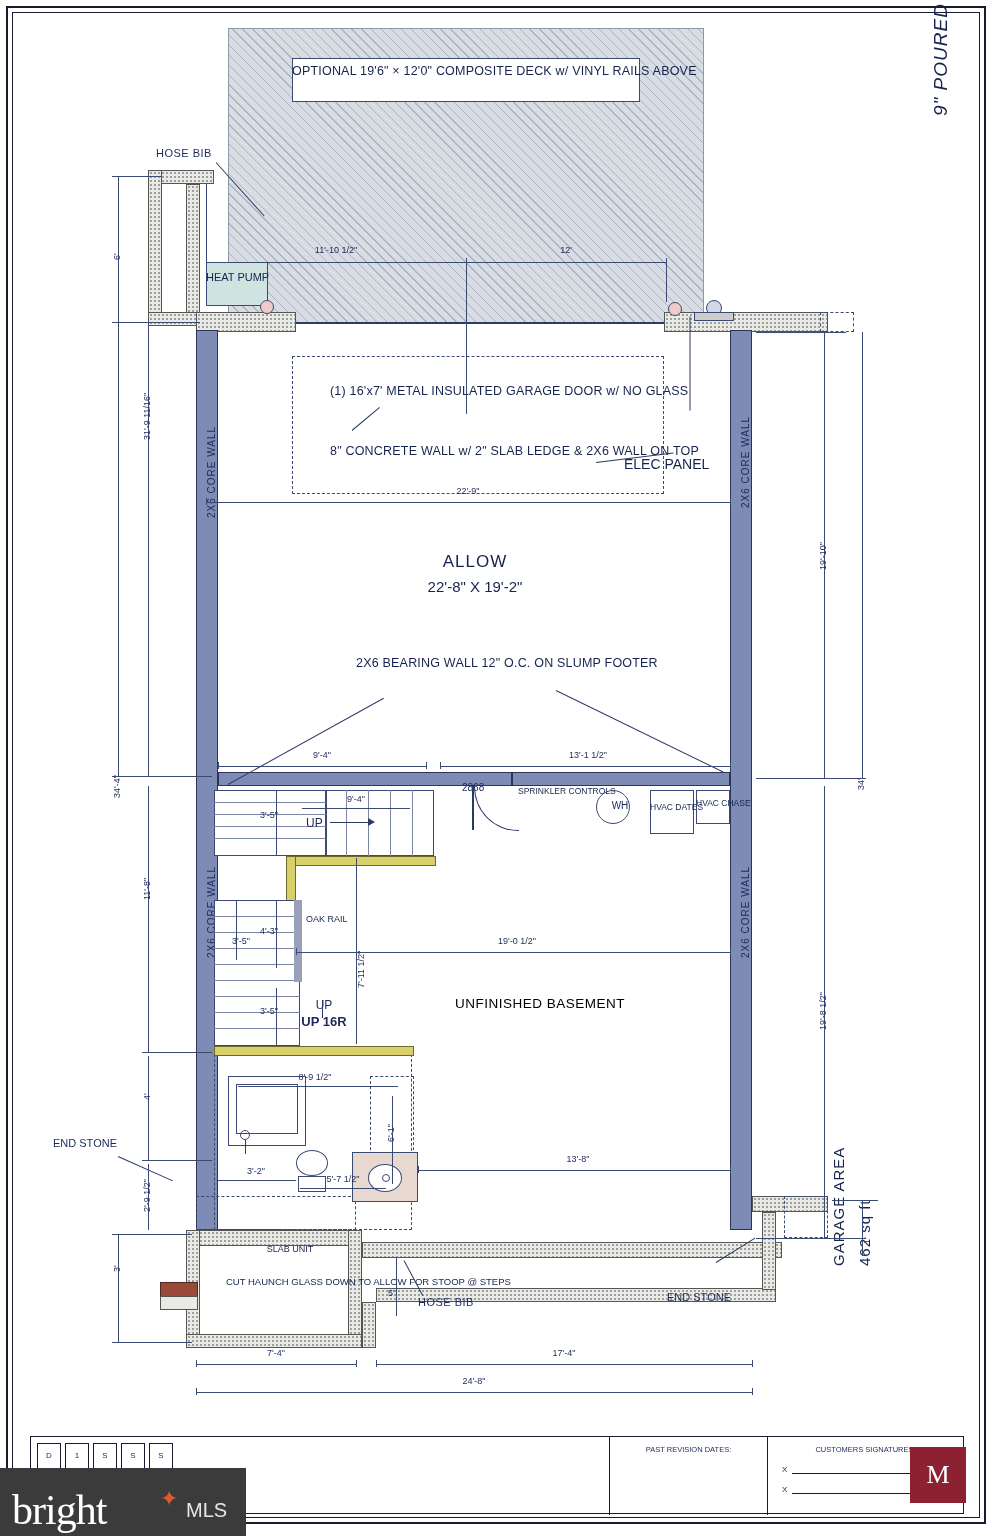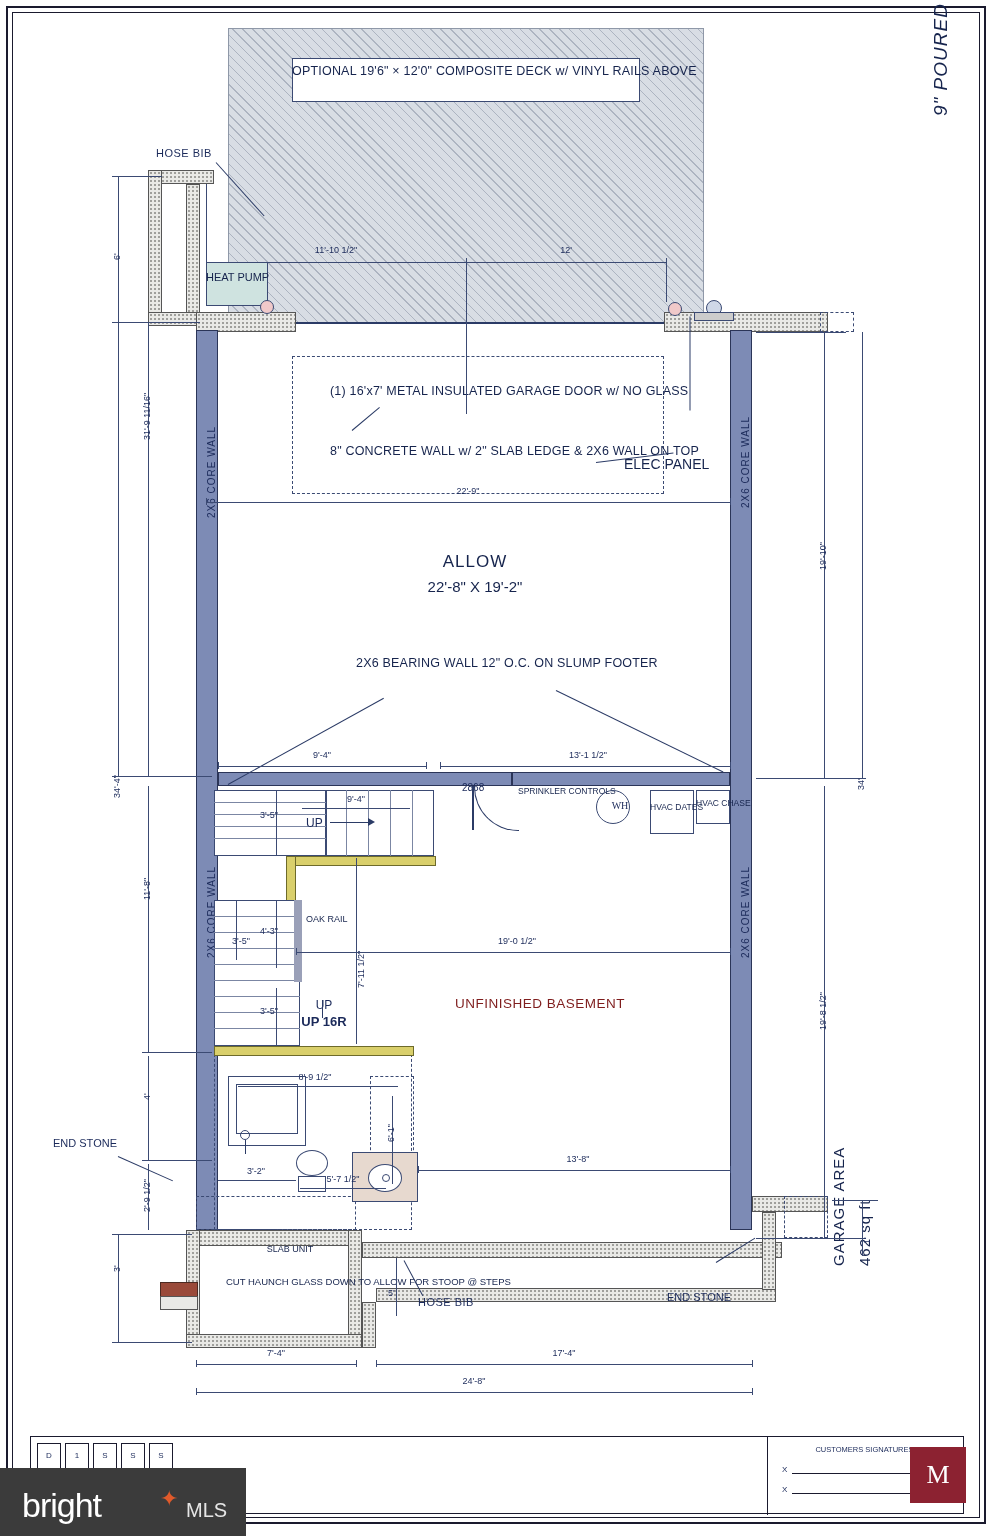--- a/index.html
+++ b/index.html
@@ -39,21 +39,21 @@
   .solidbox{position:absolute;border:1px solid #3b4a73;box-sizing:border-box;}
   .notebox{position:absolute;background:#ffffff;border:1px solid #3b4a73;box-sizing:border-box;}
 
   .leader{position:absolute;height:1px;background:#2b3b66;transform-origin:left center;}
 
   .titleblock{position:absolute;left:30px;top:1436px;width:934px;height:78px;border:1px solid #1a1a2e;box-sizing:border-box;}
   .tb-cell{position:absolute;top:0;height:78px;border-left:1px solid #1a1a2e;box-sizing:border-box;}
   .tb-txt{position:absolute;text-align:center;font-size:9.5px;color:#1b2a5a;width:100%;}
 
   .bright-bar{position:absolute;left:0;top:1468px;width:246px;height:68px;background:#3b3b3b;}
-  .bright-txt{position:absolute;left:22px;top:1486px;color:#fff;font-size:34px;letter-spacing:-1px;font-family:Liberation Sans, sans-serif;}
+  .bright-txt{position:absolute;left:12px;top:1486px;color:#fff;font-size:42px;letter-spacing:-1px;font-family:Liberation Serif, serif;}
   .bright-mls{position:absolute;left:186px;top:1499px;color:#e6e6e6;font-size:20px;}
   .bright-star{position:absolute;left:160px;top:1486px;color:#e05a2b;font-size:22px;}
 
   .logo{position:absolute;right:28px;top:1447px;width:56px;height:56px;background:#8c2231;color:#fff;
      display:flex;align-items:center;justify-content:center;font-size:26px;font-family:"Liberation Serif",serif;}
 
   .circle{position:absolute;border:1px solid #3b4a73;border-radius:50%;box-sizing:border-box;}
   .tick{position:absolute;background:#3b4a73;width:1px;height:7px;}
 </style>
 </head>
@@ -122,21 +122,21 @@
 
   <div class="dashbox" style="left:292px;top:356px;width:372px;height:138px;"></div>
   <div class="dashbox" style="left:820px;top:312px;width:34px;height:20px;"></div>
   <div class="dashbox" style="left:784px;top:1196px;width:44px;height:42px;"></div>
   <div class="dashbox" style="left:214px;top:1054px;width:198px;height:176px;"></div>
   <div class="dashbox" style="left:370px;top:1076px;width:44px;height:120px;"></div>
   <div class="dashbox" style="left:196px;top:1196px;width:160px;height:34px;"></div>
 
   <div class="lbl-c big" style="left:370px;top:552px;width:210px;">ALLOW</div>
   <div class="lbl-c" style="left:370px;top:578px;width:210px;font-size:15px;color:#16244d;">22'-8" X 19'-2"</div>
-  <div class="lbl-c" style="left:400px;top:996px;width:280px;font-size:13.5px;letter-spacing:.5px;color:#7f1d1d;text-align:center;">UNFINISHED BASEMENT</div>
+  <div class="lbl-c" style="left:400px;top:996px;width:280px;font-size:13.5px;letter-spacing:.5px;color:#000000;text-align:center;">UNFINISHED BASEMENT</div>
 
   <div class="lbl-c note" style="left:330px;top:382px;width:270px;line-height:18px;">(1) 16'x7' METAL INSULATED GARAGE DOOR w/ NO GLASS</div>
   <div class="lbl-c note" style="left:330px;top:442px;width:270px;line-height:18px;">8" CONCRETE WALL w/ 2" SLAB LEDGE &amp; 2X6 WALL ON TOP</div>
   <div class="lbl-c note" style="left:356px;top:654px;width:240px;line-height:18px;">2X6 BEARING WALL 12" O.C. ON SLUMP FOOTER</div>
 
   <div class="leader" style="left:228px;top:784px;width:178px;transform:rotate(-29deg);"></div>
   <div class="leader" style="left:556px;top:690px;width:186px;transform:rotate(26deg);"></div>
   <div class="leader" style="left:352px;top:430px;width:36px;transform:rotate(-40deg);"></div>
   <div class="leader" style="left:596px;top:462px;width:78px;transform:rotate(-7deg);"></div>
 
@@ -148,21 +148,21 @@
   <div class="circle" style="left:260px;top:300px;width:14px;height:14px;background:#f0c9c9;"></div>
 
   <div class="lbl-c note-sm" style="left:624px;top:410px;width:62px;line-height:13px;font-size:14px;margin-top:48px;">ELEC PANEL</div>
   <div class="leader" style="left:690px;top:316px;width:94px;transform:rotate(90deg);"></div>
   <div class="circle" style="left:668px;top:302px;width:14px;height:14px;background:#f0c9c9;"></div>
   <div class="circle" style="left:706px;top:300px;width:16px;height:16px;background:#cfd8e8;"></div>
   <div class="solidbox" style="left:694px;top:312px;width:40px;height:9px;background:#ccc;"></div>
 
   <div class="lbl-c note-sm" style="left:518px;top:786px;width:68px;line-height:11px;font-size:8.5px;">SPRINKLER CONTROLS</div>
   <div class="circle" style="left:596px;top:790px;width:34px;height:34px;"></div>
-  <div class="lbl-c" style="left:596px;top:800px;width:48px;font-size:10px;font-family:Liberation Serif, serif;">WH</div>
+  <div class="lbl-c" style="left:596px;top:800px;width:48px;font-size:10px;">WH</div>
   <div class="solidbox" style="left:650px;top:790px;width:44px;height:44px;"></div>
   <div class="lbl-c note-sm" style="left:650px;top:802px;width:44px;line-height:11px;font-size:8.5px;">HVAC DATES</div>
   <div class="solidbox" style="left:696px;top:790px;width:34px;height:34px;"></div>
   <div class="lbl-c note-sm" style="left:696px;top:798px;width:34px;line-height:11px;font-size:8.5px;">HVAC CHASE</div>
 
   <div class="lbl" style="left:462px;top:782px;font-size:10px;">2868</div>
   <div class="ln" style="left:472px;top:786px;width:2px;height:44px;background:#2b3b66;"></div>
   <div style="position:absolute;left:474px;top:786px;width:44px;height:44px;border-left:1px solid #2b3b66;border-bottom:1px solid #2b3b66;border-radius:0 0 0 44px;"></div>
 
   <div class="solidbox" style="left:214px;top:790px;width:112px;height:66px;background:#fff;"></div>
@@ -383,20 +383,23 @@
   <div class="titleblock">
     <div class="tb-cell" style="left:0;width:206px;border-left:none;">
       <div style="position:absolute;left:6px;top:6px;display:flex;gap:4px;">
         <div style="width:22px;height:24px;border:1px solid #1a1a2e;font-size:8px;text-align:center;line-height:24px;color:#1b2a5a;">D</div>
         <div style="width:22px;height:24px;border:1px solid #1a1a2e;font-size:8px;text-align:center;line-height:24px;color:#1b2a5a;">1</div>
         <div style="width:22px;height:24px;border:1px solid #1a1a2e;font-size:8px;text-align:center;line-height:24px;color:#1b2a5a;">S</div>
         <div style="width:22px;height:24px;border:1px solid #1a1a2e;font-size:8px;text-align:center;line-height:24px;color:#1b2a5a;">S</div>
         <div style="width:22px;height:24px;border:1px solid #1a1a2e;font-size:8px;text-align:center;line-height:24px;color:#1b2a5a;">S</div>
       </div>
     </div>
+    <div class="tb-cell" style="left:578px;width:158px;">
+      <div class="tb-txt" style="top:8px;font-size:7.5px;">PAST REVISION DATES:</div>
+    </div>
     <div class="tb-cell" style="left:736px;width:196px;">
       <div class="tb-txt" style="top:8px;font-size:7.5px;">CUSTOMERS SIGNATURES:</div>
       <div style="position:absolute;left:14px;top:28px;font-size:8px;color:#1b2a5a;">X</div>
       <div style="position:absolute;left:24px;top:36px;width:140px;height:1px;background:#1a1a2e;"></div>
       <div style="position:absolute;left:14px;top:48px;font-size:8px;color:#1b2a5a;">X</div>
       <div style="position:absolute;left:24px;top:56px;width:140px;height:1px;background:#1a1a2e;"></div>
     </div>
   </div>
 
   <div class="logo">

